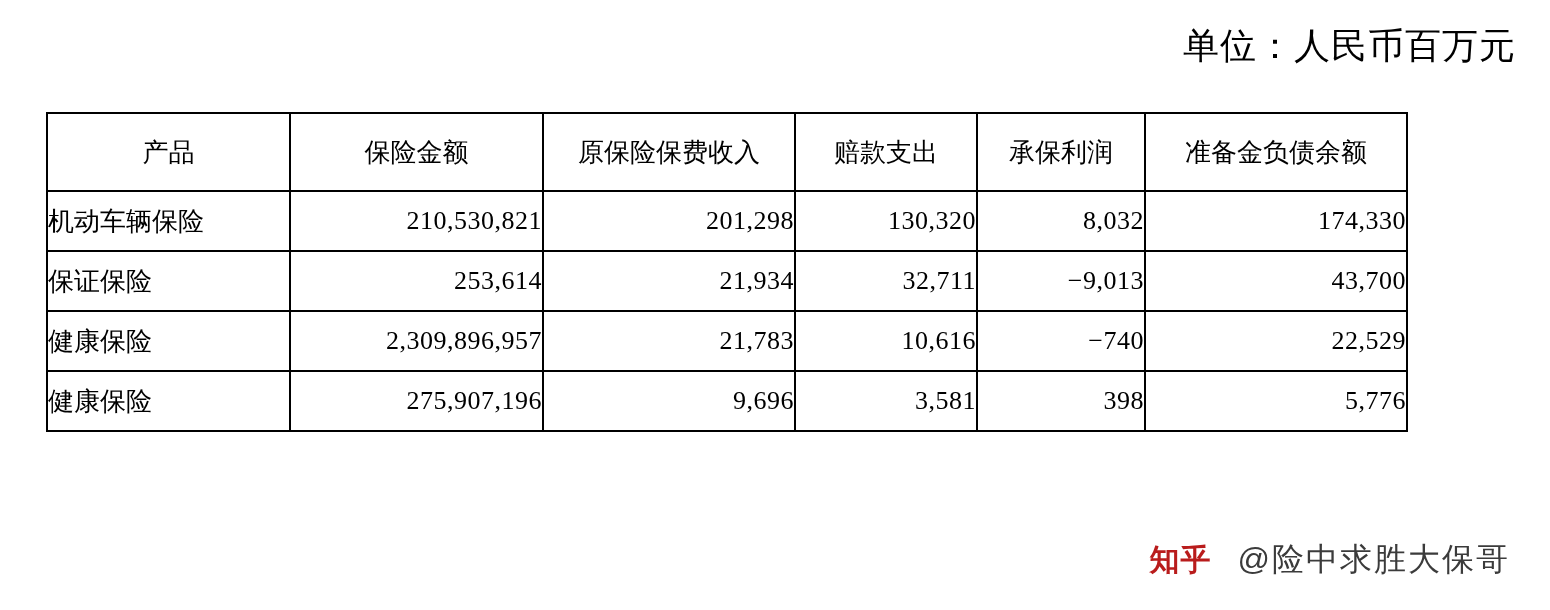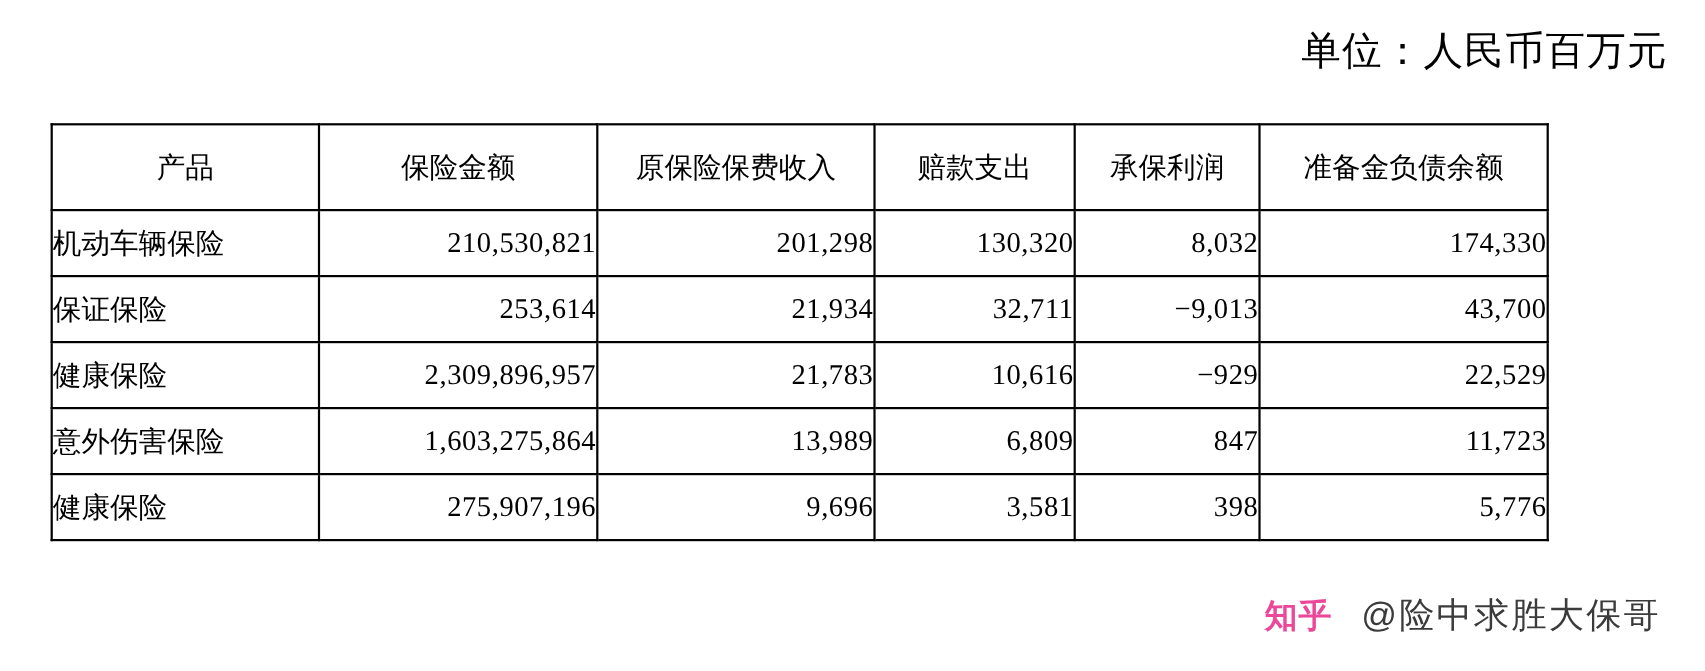--- a/index.html
+++ b/index.html
@@ -78,21 +78,21 @@
     letter-spacing: 2px;
     white-space: nowrap;
     font-family: "Liberation Sans", "DejaVu Sans", sans-serif;
     display: flex;
     align-items: center;
     gap: 10px;
   }
   .watermark .zhihu-mark {
     font-size: 30px;
     font-weight: bold;
-    color: #ec4899;
+    color: #b91c1c;
     letter-spacing: 1px;
     margin-left: 24px;
   }
   .watermark .zhihu-user {
     font-size: 32px;
     color: #3b3b3b;
     margin-left: 16px;
   }
 </style>
 </head>
@@ -135,30 +135,22 @@
         <td class="cell-num">21,934</td>
         <td class="cell-num">32,711</td>
         <td class="cell-num">−9,013</td>
         <td class="cell-num">43,700</td>
       </tr>
       <tr>
         <td class="cell-label">健康保险</td>
         <td class="cell-num">2,309,896,957</td>
         <td class="cell-num">21,783</td>
         <td class="cell-num">10,616</td>
-        <td class="cell-num">−929</td>
+        <td class="cell-num">−740</td>
         <td class="cell-num">22,529</td>
-      </tr>
-      <tr>
-        <td class="cell-label">意外伤害保险</td>
-        <td class="cell-num">1,603,275,864</td>
-        <td class="cell-num">13,989</td>
-        <td class="cell-num">6,809</td>
-        <td class="cell-num">847</td>
-        <td class="cell-num">11,723</td>
       </tr>
       <tr>
         <td class="cell-label">健康保险</td>
         <td class="cell-num">275,907,196</td>
         <td class="cell-num">9,696</td>
         <td class="cell-num">3,581</td>
         <td class="cell-num">398</td>
         <td class="cell-num">5,776</td>
       </tr>
     </tbody>

